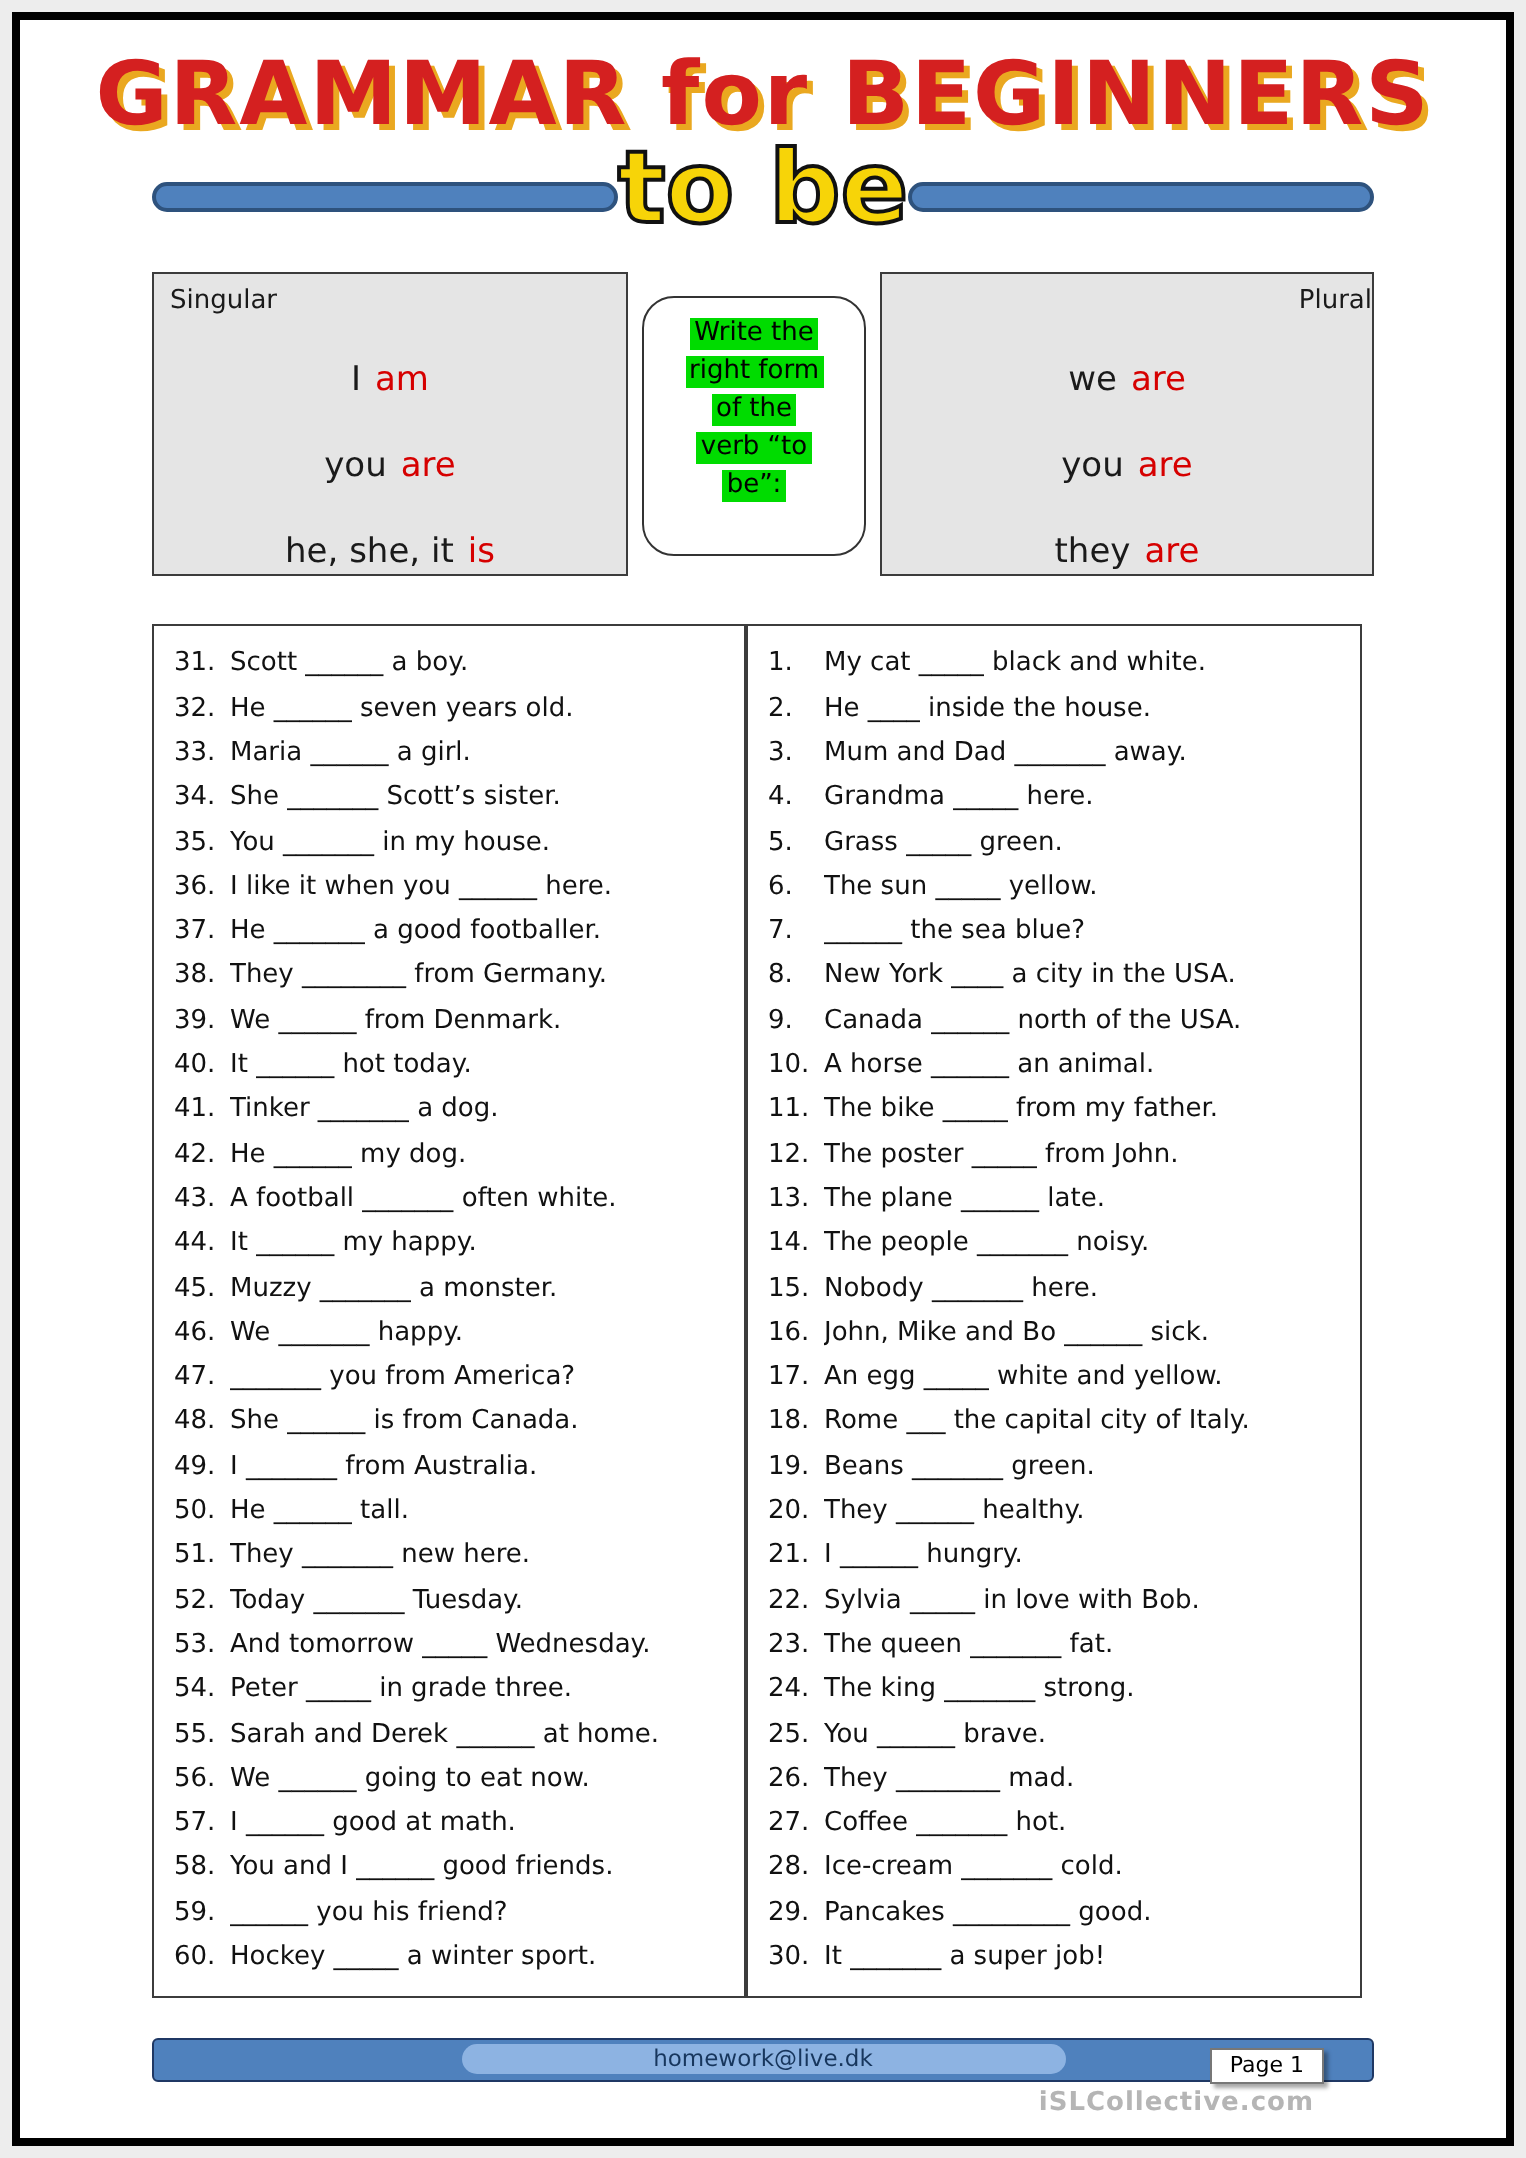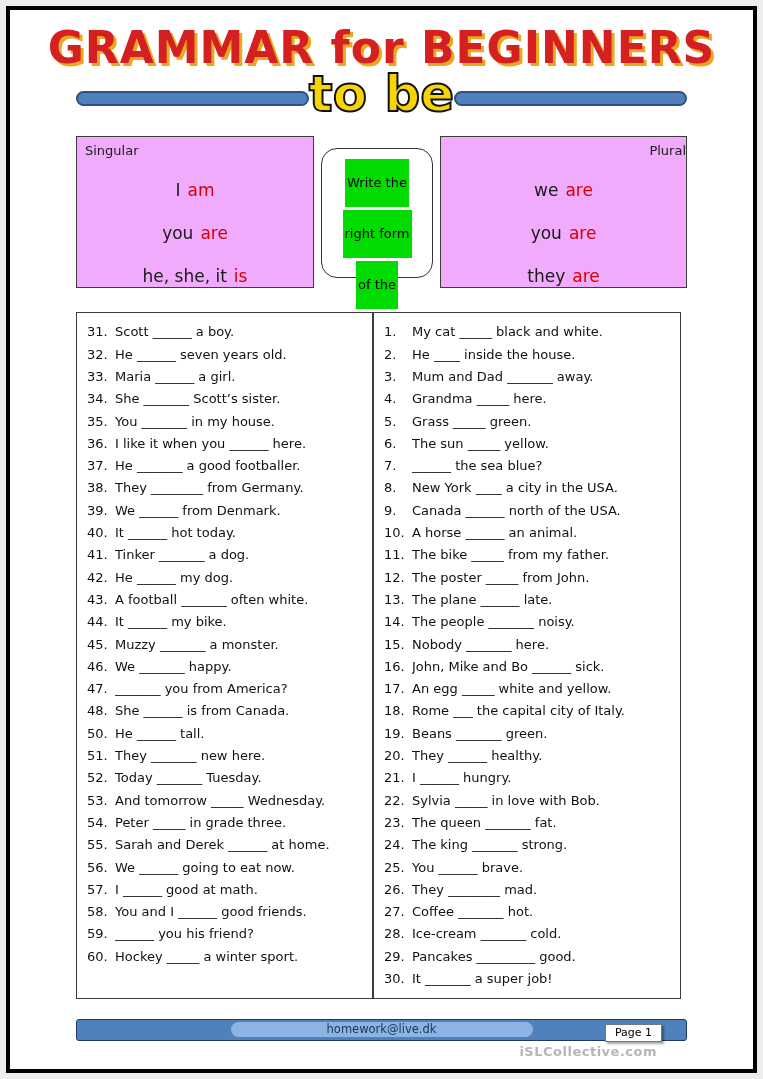--- a/index.html
+++ b/index.html
@@ -58,21 +58,21 @@
     justify-content:space-between;
     align-items:flex-start;
     padding:0 66px;
     margin-top:6px;
     height:154px;
   }
   .form-box {
     box-sizing:border-box;
     border:1px solid #3c3c3c;
     height:152px;
-    background:#f0abfc;
+    background:#e5e5e5;
   }
   .form-box.singular { width:238px; }
   .form-box.plural   { width:247px;text-align:right; }
   .box-label {
     font-size:13px;
     color:#1a1a1a;
     padding:6px 0 0 8px;
   }
   .form-rows {
     display:flex; flex-direction:column;
@@ -94,21 +94,21 @@
     padding-top:10px;
     gap:3px;
     background:#fff;
   }
   .instr-line {
     display:inline-block;
     background:#00dc00;
     color:#000;
     font-size:13px;
     line-height:16px;
-    padding:16px 2px;
+    padding:0 2px;
   }
   
   .exercise-row {
     display:flex;
     justify-content:flex-start;
     padding:0 66px;
     margin-top:22px;
   }
   .ex-box {
     box-sizing:border-box;
@@ -263,37 +263,41 @@
         <div class="ex-row">
           <span class="ex-num">42.</span>
           <span class="ex-text">He ______ my dog.</span>
         </div>
         <div class="ex-row">
           <span class="ex-num">43.</span>
           <span class="ex-text">A football _______ often white.</span>
         </div>
         <div class="ex-row">
           <span class="ex-num">44.</span>
-          <span class="ex-text">It ______ my bike.</span>
+          <span class="ex-text">It ______ my happy.</span>
         </div>
         <div class="ex-row">
           <span class="ex-num">45.</span>
           <span class="ex-text">Muzzy _______ a monster.</span>
         </div>
         <div class="ex-row">
           <span class="ex-num">46.</span>
           <span class="ex-text">We _______ happy.</span>
         </div>
         <div class="ex-row">
           <span class="ex-num">47.</span>
           <span class="ex-text">_______ you from America?</span>
         </div>
         <div class="ex-row">
           <span class="ex-num">48.</span>
           <span class="ex-text">She ______ is from Canada.</span>
+        </div>
+        <div class="ex-row">
+          <span class="ex-num">49.</span>
+          <span class="ex-text">I _______ from Australia.</span>
         </div>
         <div class="ex-row">
           <span class="ex-num">50.</span>
           <span class="ex-text">He ______ tall.</span>
         </div>
         <div class="ex-row">
           <span class="ex-num">51.</span>
           <span class="ex-text">They _______ new here.</span>
         </div>
         <div class="ex-row">

